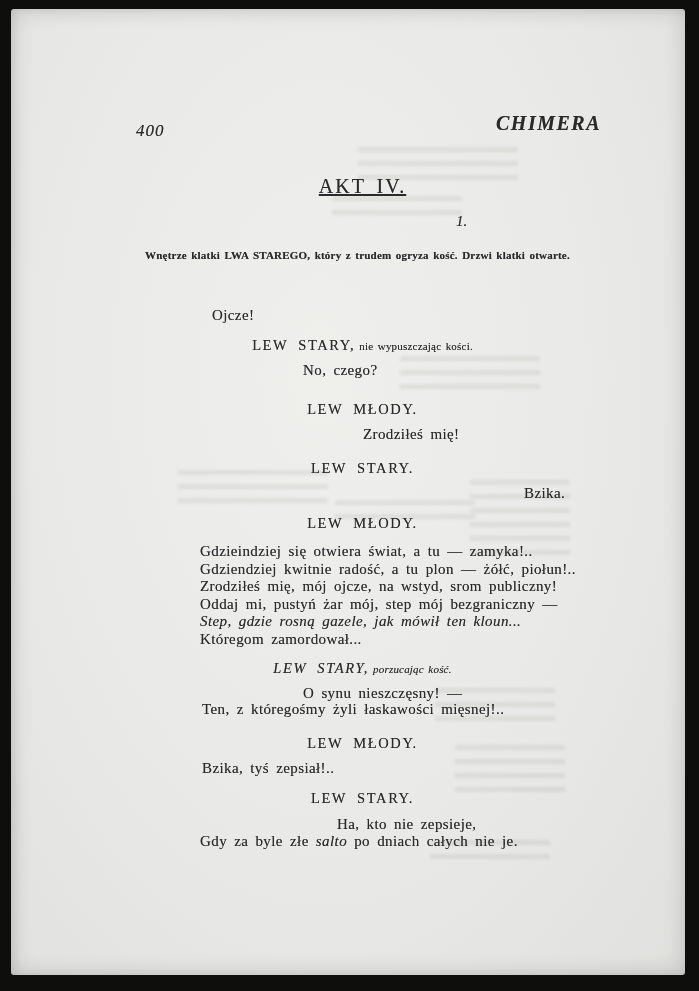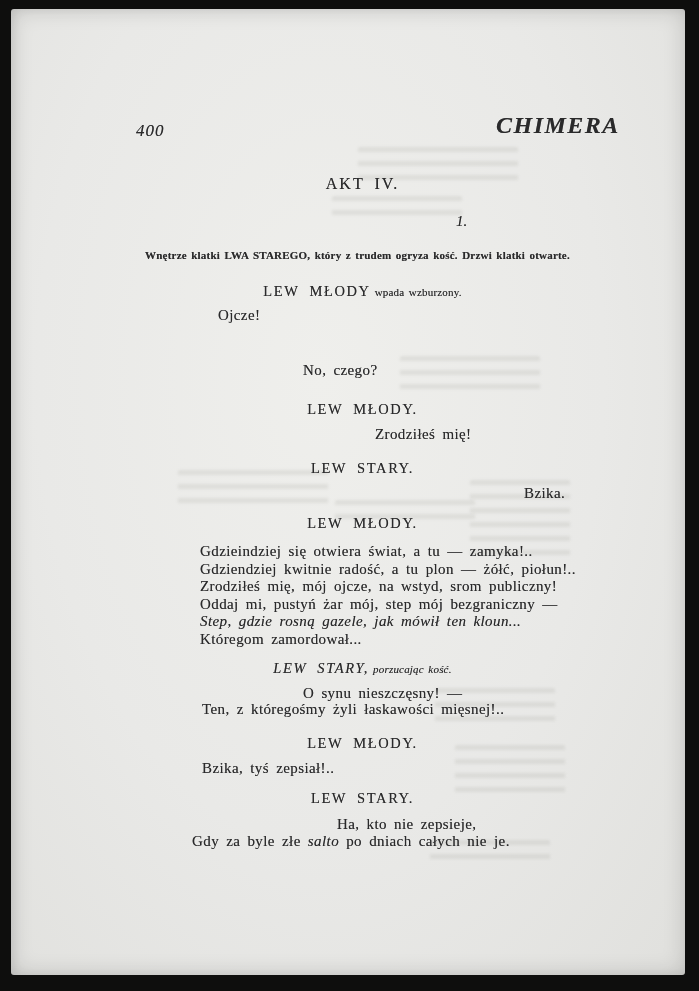--- a/index.html
+++ b/index.html
@@ -9,22 +9,22 @@
   .paper{position:absolute;left:11px;top:9px;right:14px;bottom:16px;border-radius:3px;
          background:radial-gradient(ellipse at 46% 38%, #efefec 0%, #e9e9e7 55%, #e0e0dd 100%);
          box-shadow:inset 0 0 22px rgba(0,0,0,0.16), inset 3px 0 8px rgba(0,0,0,0.06);}
   .txt{position:absolute;color:#2a2a2b;white-space:nowrap;line-height:1.05;
        text-shadow:0 0 0.4px rgba(42,42,43,0.55);}
   .centered{left:105px;width:515px;text-align:center;}
   .body15{font-size:15px;letter-spacing:0.4px;word-spacing:3px;}
   .speaker{font-size:14.5px;letter-spacing:1.6px;word-spacing:5px;}
   .sdir{font-size:11px;letter-spacing:0.2px;word-spacing:1.5px;}
   .header-num{font-size:17px;font-style:italic;letter-spacing:1px;}
-  .journal{font-size:24px;font-style:italic;font-weight:bold;letter-spacing:1.5px;}
-  .act{font-size:16px;letter-spacing:2px;word-spacing:4px;}
+  .journal{font-size:20px;font-style:italic;font-weight:bold;letter-spacing:1.5px;}
+  .act{font-size:20px;letter-spacing:2px;word-spacing:4px;text-decoration:underline;}
   .scene-num{font-size:15px;font-style:italic;}
   .stagedir{font-size:11px;font-weight:bold;letter-spacing:0.2px;word-spacing:1.5px;}
   .it{font-style:italic;}
   .ghost{position:absolute;filter:blur(1.7px);opacity:0.45;pointer-events:none;border-radius:2px;
          background:repeating-linear-gradient(180deg, rgba(150,150,142,0.38) 0 5px, rgba(0,0,0,0) 5px 14px);}
 </style>
 </head>
 <body>
 
 <div class="scan">
@@ -40,33 +40,33 @@
   <div class="ghost" style="left:455px;top:745px;width:110px;height:50px;"></div>
   <div class="ghost" style="left:430px;top:840px;width:120px;height:26px;"></div>
 
   <div class="txt header-num" style="left:136px;top:122px;">400</div>
   <div class="txt journal" style="left:496px;top:113px;">CHIMERA</div>
 
   <div class="txt act centered" style="top:176px;">AKT IV.</div>
   <div class="txt scene-num" style="left:456px;top:214px;">1.</div>
   <div class="txt stagedir" style="left:105px;width:505px;text-align:center;top:250px;">Wnętrze klatki LWA STAREGO, który z trudem ogryza kość. Drzwi klatki otwarte.</div>
 
-  <div class="txt centered" style="top:283px;">
-    <span class="speaker">LEW MŁODY</span>
-    <span class="sdir">wpada wzburzony.</span>
+
+  <div class="txt body15" style="left:212px;top:308px;">Ojcze!</div>
+
+  <div class="txt centered" style="top:337px;">
+    <span class="speaker">LEW STARY,</span>
+    <span class="sdir">nie wypuszczając kości.</span>
   </div>
-
-  <div class="txt body15" style="left:218px;top:308px;">Ojcze!</div>
-
 
   <div class="txt body15" style="left:303px;top:363px;">No, czego?</div>
 
   <div class="txt centered speaker" style="top:402px;">LEW MŁODY.</div>
 
-  <div class="txt body15" style="left:375px;top:427px;">Zrodziłeś mię!</div>
+  <div class="txt body15" style="left:363px;top:427px;">Zrodziłeś mię!</div>
 
   <div class="txt centered speaker" style="top:461px;">LEW STARY.</div>
 
   <div class="txt body15" style="left:524px;top:486px;">Bzika.</div>
 
   <div class="txt centered speaker" style="top:516px;">LEW MŁODY.</div>
 
   <div class="txt body15" style="left:200px;top:544px;">Gdzieindziej się otwiera świat, a tu — zamyka!..</div>
   <div class="txt body15" style="left:200px;top:562px;">Gdziendziej kwitnie radość, a tu plon — żółć, piołun!..</div>
   <div class="txt body15" style="left:200px;top:597px;">Oddaj mi, pustyń żar mój, step mój bezgraniczny —</div>
@@ -82,16 +82,16 @@
   <div class="txt body15" style="left:303px;top:686px;">O synu nieszczęsny! —</div>
   <div class="txt body15" style="left:202px;top:702px;">Ten, z któregośmy żyli łaskawości mięsnej!..</div>
 
   <div class="txt centered speaker" style="top:736px;">LEW MŁODY.</div>
 
   <div class="txt body15" style="left:202px;top:761px;">Bzika, tyś zepsiał!..</div>
 
   <div class="txt centered speaker" style="top:791px;">LEW STARY.</div>
 
   <div class="txt body15" style="left:337px;top:817px;">Ha, kto nie zepsieje,</div>
-  <div class="txt body15" style="left:192px;top:834px;">
+  <div class="txt body15" style="left:200px;top:834px;">
     <span>Gdy za byle złe </span><span class="it">salto</span><span> po dniach całych nie je.</span>
   </div>
 </div>
 
 </body></html>

